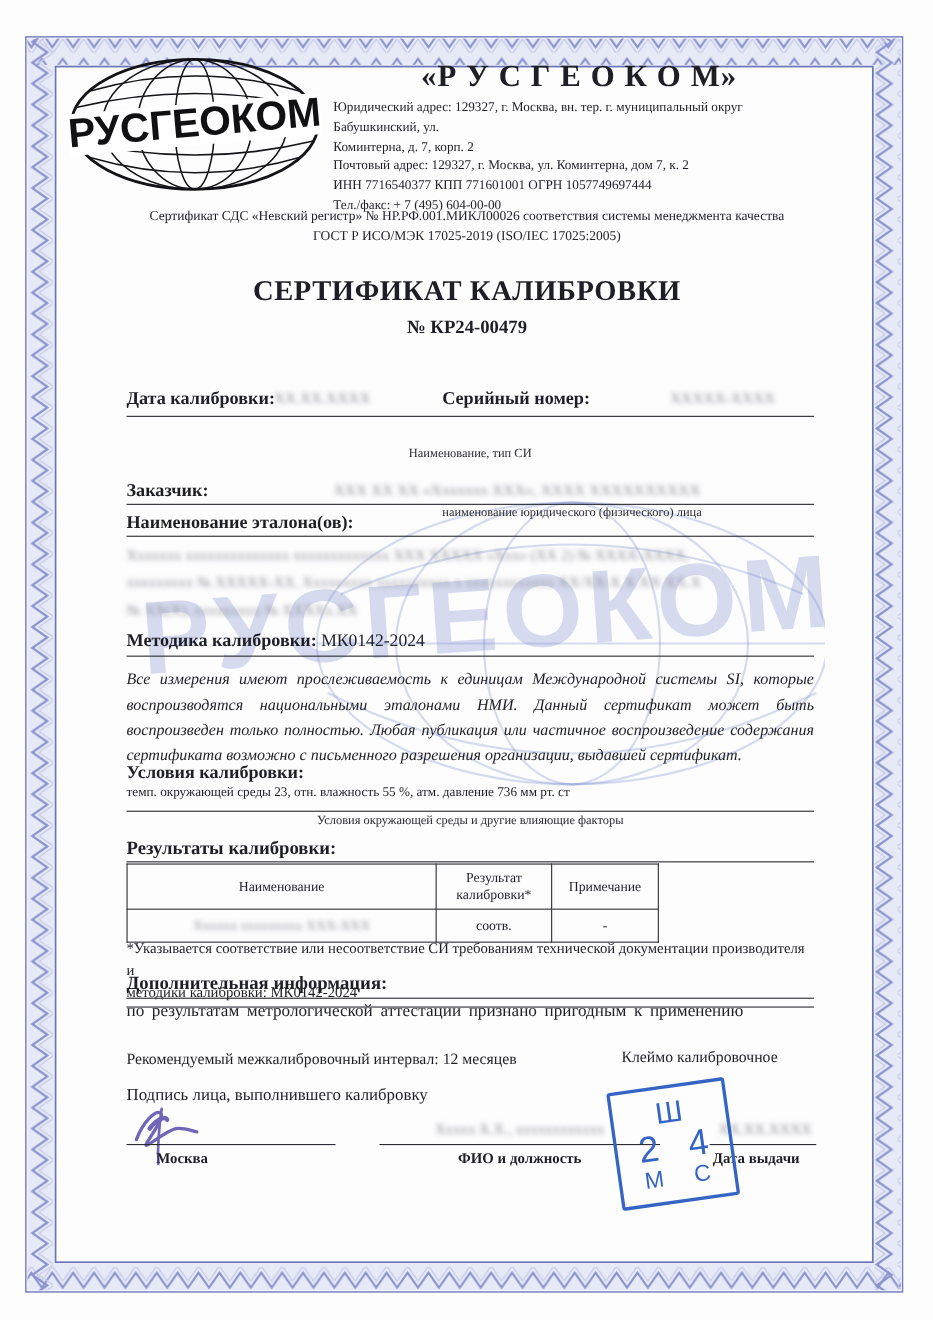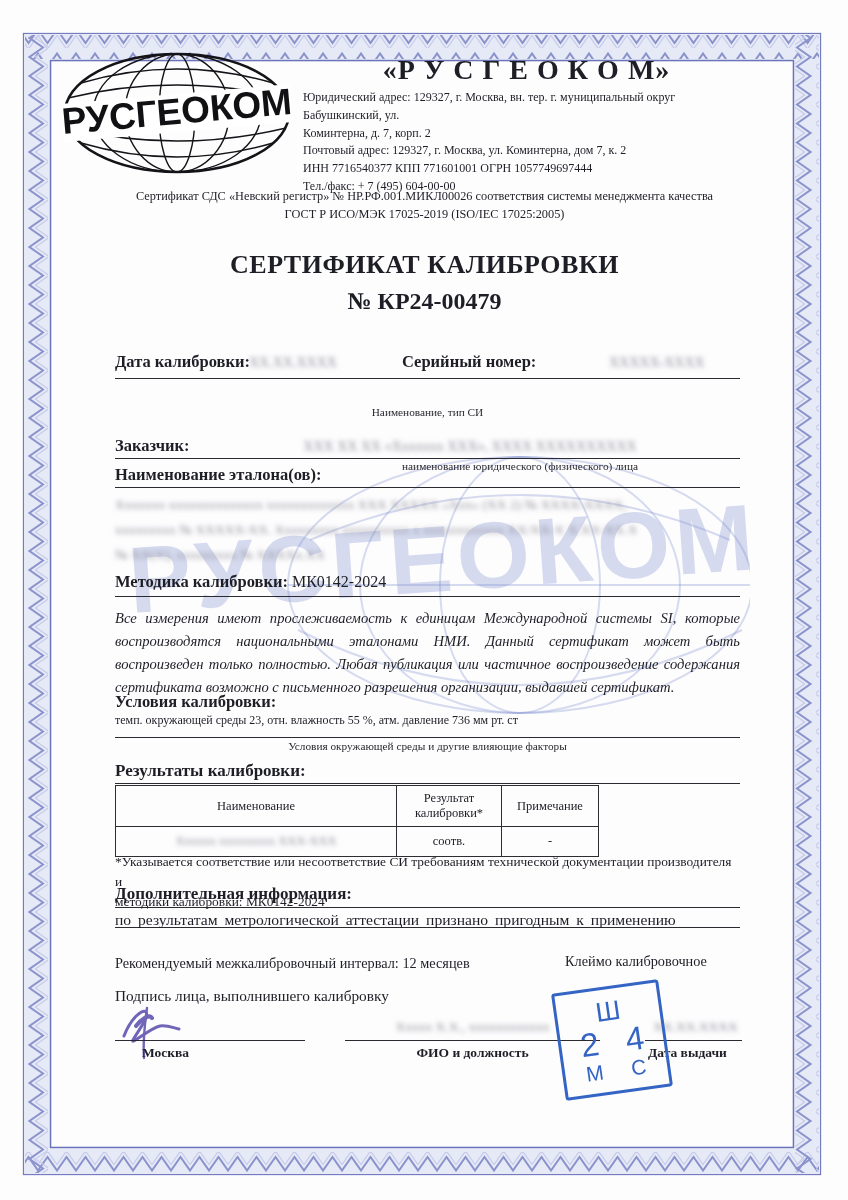--- a/index.html
+++ b/index.html
@@ -14,21 +14,21 @@
   .wm-text{
     font-family:"Liberation Sans","DejaVu Sans",sans-serif;font-weight:bold;
     font-size:94px;letter-spacing:5px;white-space:nowrap;
     color:rgba(124,139,204,0.30);transform:rotate(-4deg);
   }
   .hdr-title{font-size:28px;font-weight:bold;text-align:center;letter-spacing:1px;}
   .hdr-org{font-size:15.5px;font-weight:bold;text-decoration:underline;margin-top:3px;letter-spacing:.2px;}
   .hdr-addr{font-size:12px;line-height:1.48;margin-top:3px;}
   .cert-lines{font-size:12.3px;text-align:center;line-height:1.5;width:625px;}
   .doc-title1{font-size:26px;font-weight:bold;text-align:center;letter-spacing:.5px;}
-  .doc-title2{font-size:24px;font-weight:bold;text-align:center;margin-top:8px;}
+  .doc-title2{font-size:17px;font-weight:bold;text-align:center;margin-top:8px;}
   .lbl{font-weight:bold;font-size:16.5px;}
   .val{font-size:14px;}
   .redacted{color:#8f8f98;filter:blur(2.6px);user-select:none;}
   .rule{border-bottom:1.4px solid #2a2a30;}
   .caption{font-size:11.3px;color:#2a2a30;text-align:center;}
   .para{font-size:14.6px;line-height:1.57;text-align:justify;font-style:italic;}
   table.res{border-collapse:collapse;font-size:12.5px;}
   table.res td,table.res th{border:1.2px solid #2c2c32;text-align:center;vertical-align:middle;font-weight:normal;padding:2px 4px;}
   .note{font-size:13.4px;line-height:1.5;}
   .stamp{
@@ -181,21 +181,21 @@
       <th style="width:88px;">Примечание</th>
     </tr>
     <tr>
       <td style="height:25px;" class="redacted">Хххххх ххххххххх ХХХ-ХХХ</td>
       <td>соотв.</td>
       <td>-</td>
     </tr>
   </tbody>
     </table>
 
-  <div class="abs rule note" style="left:115px;top:852px;width:625px;padding-bottom:15px;">
+  <div class="abs rule note" style="left:115px;top:852px;width:625px;padding-bottom:3px;">
     <div>*Указывается соответствие или несоответствие СИ требованиям технической документации производителя и</div>
     <div>методики калибровки: МК0142-2024</div>
   </div>
 
   <div class="abs rule" style="left:115px;top:884px;width:625px;height:23px;">
     <span class="lbl" style="font-size:17px;">Дополнительная информация:</span>
   </div>
   <div class="abs" style="left:115px;top:911px;width:625px;font-size:15.6px;word-spacing:3px;">по результатам метрологической аттестации признано пригодным к применению</div>
 
   <div class="abs" style="left:115px;top:955px;font-size:14.3px;">Рекомендуемый межкалибровочный интервал: 12 месяцев</div>

